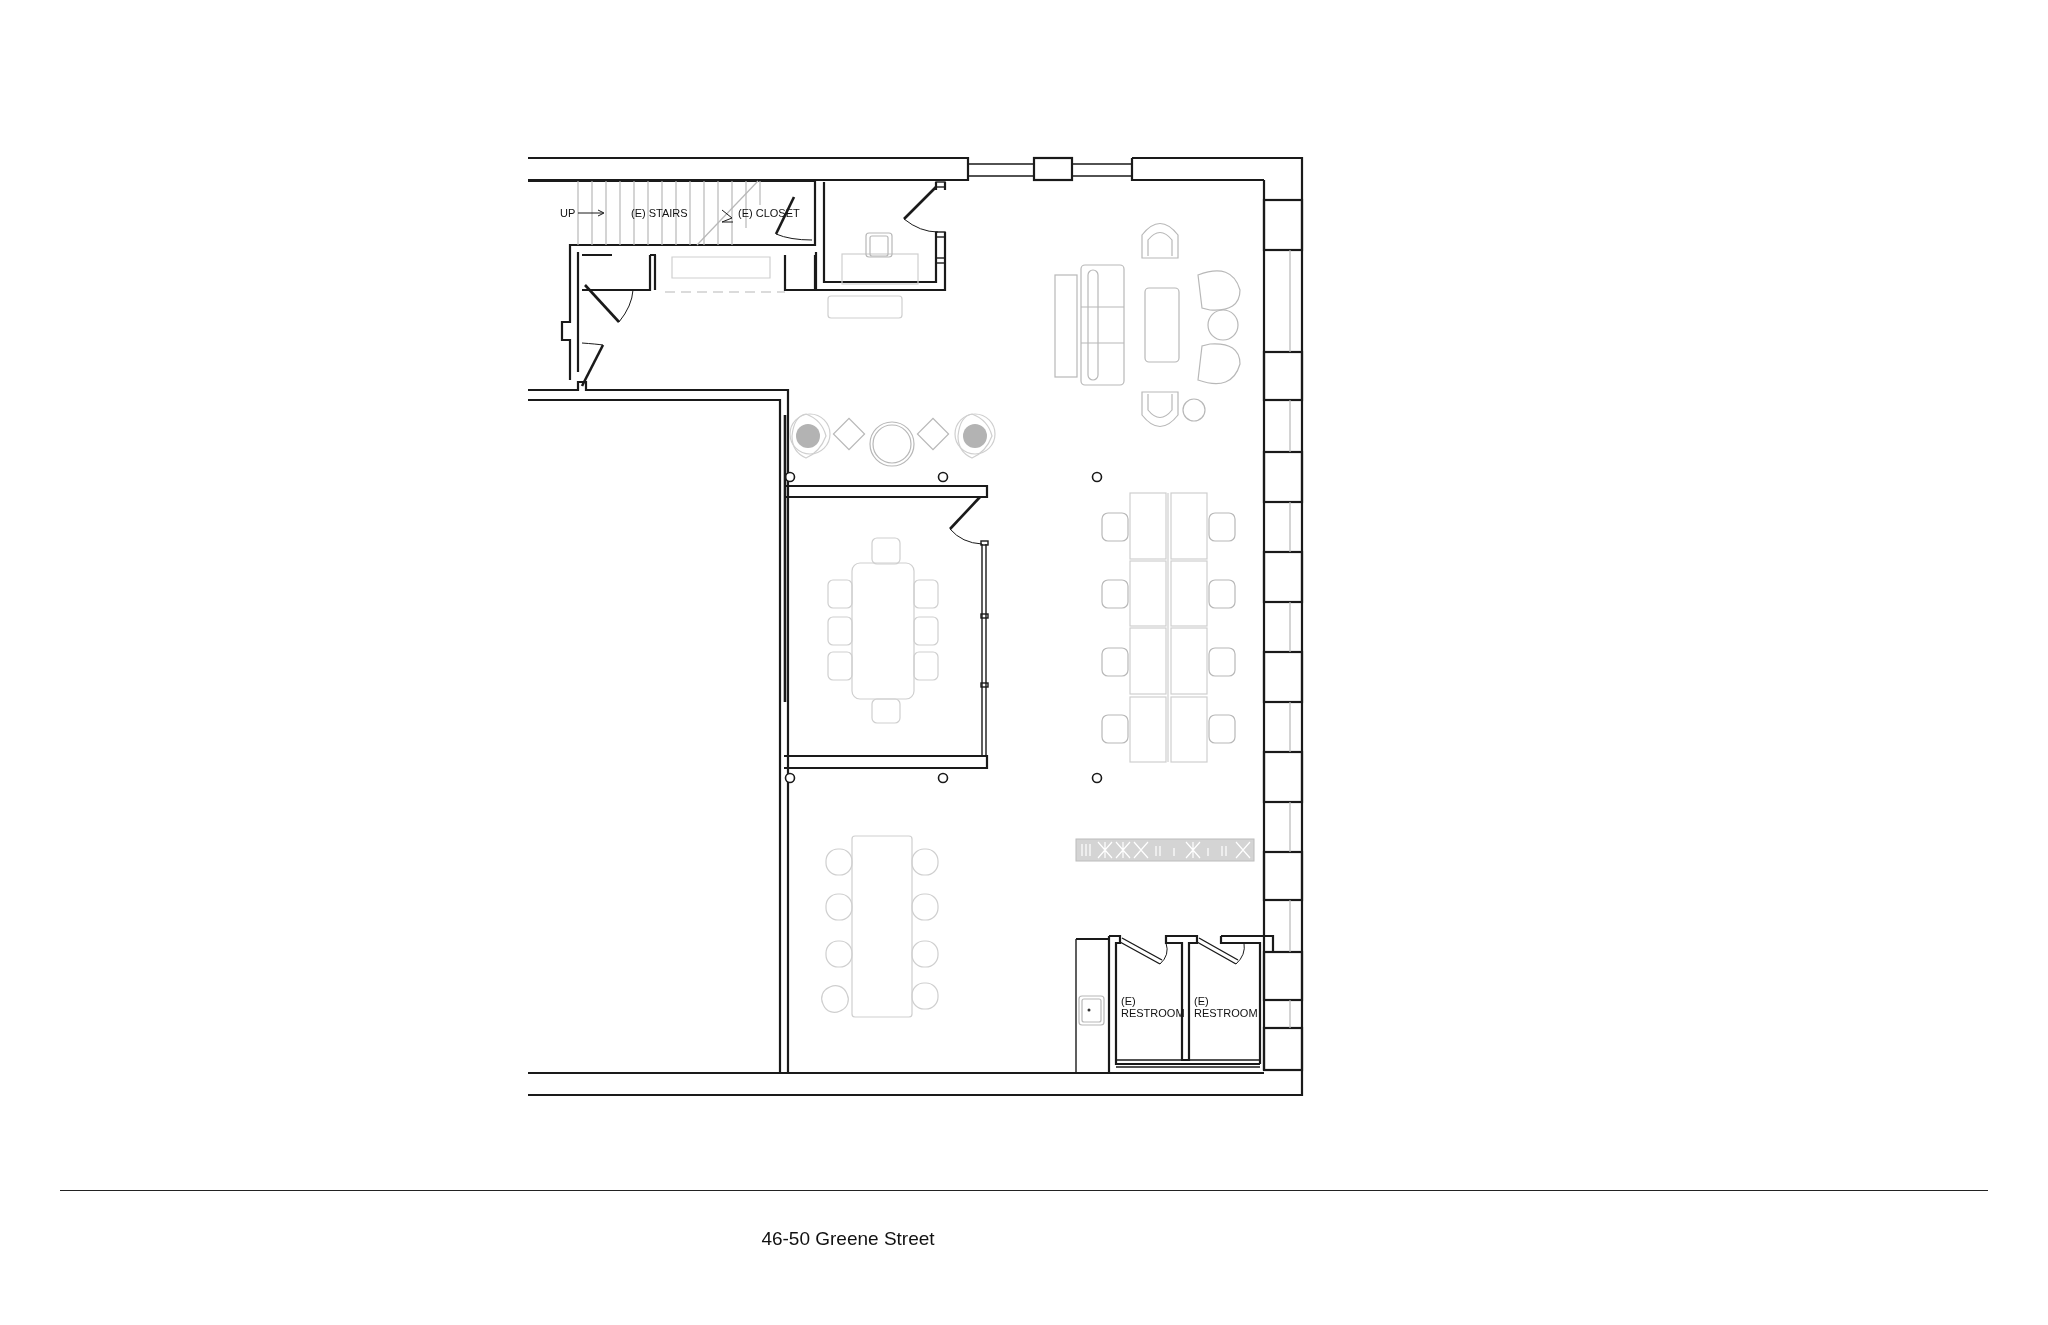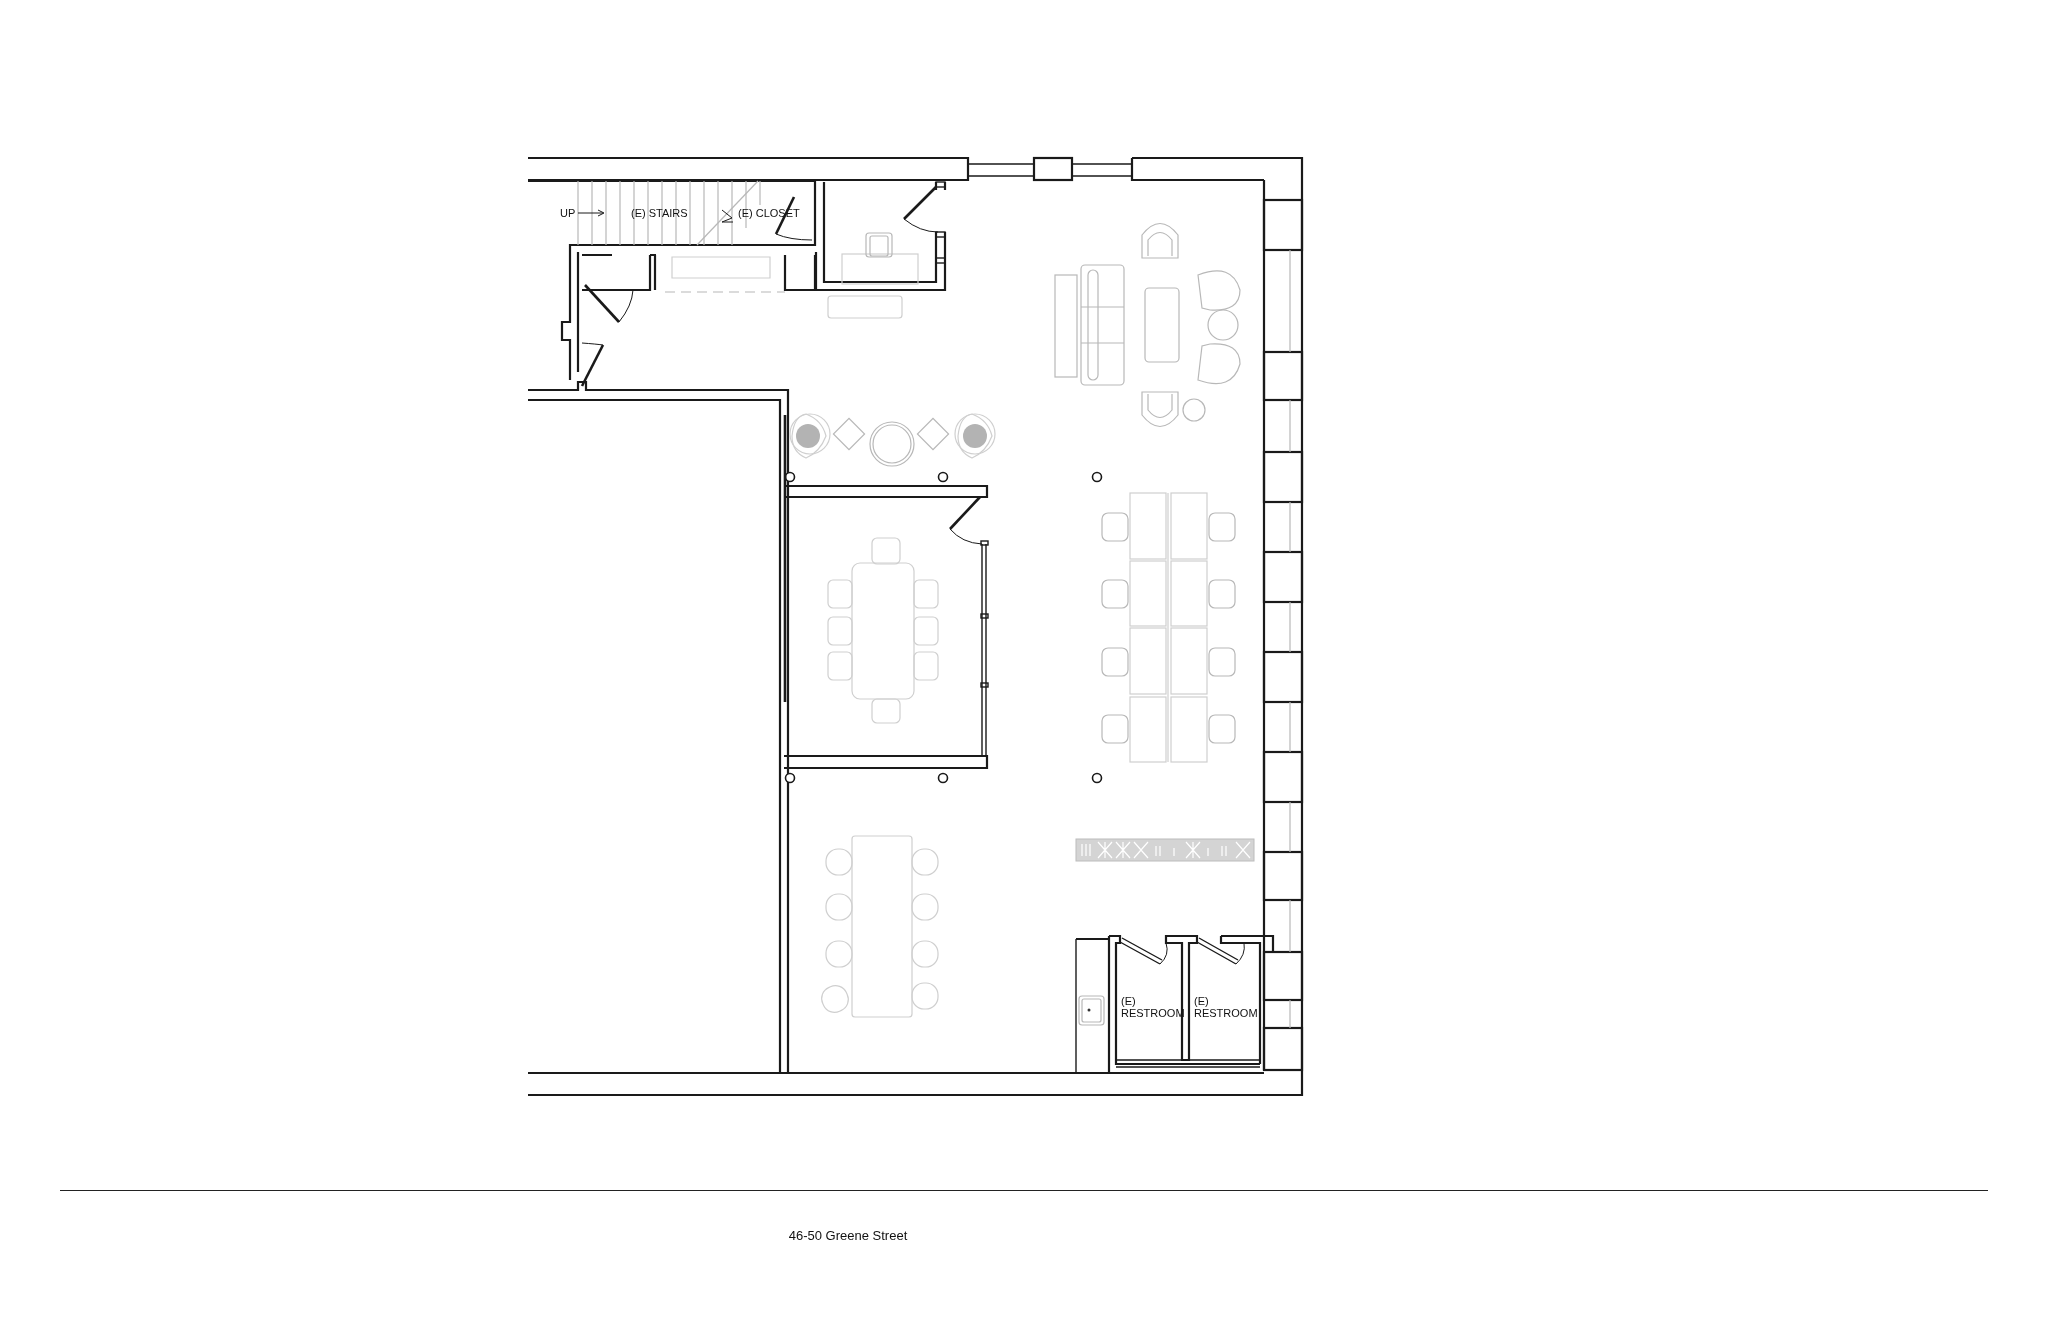--- a/index.html
+++ b/index.html
@@ -8,21 +8,21 @@
   .wall { fill: none; stroke: #1a1a1a; stroke-width: 2.2; }
   .wall-thin { fill: none; stroke: #1a1a1a; stroke-width: 1.4; }
   .light { fill: none; stroke: #b8b8b8; stroke-width: 1.2; }
   .lighter { fill: none; stroke: #cfcfcf; stroke-width: 1.2; }
   .door { fill: none; stroke: #1a1a1a; stroke-width: 2.6; }
   .swing { fill: none; stroke: #1a1a1a; stroke-width: 1; }
   .col { fill: #fff; stroke: #1a1a1a; stroke-width: 1.6; }
   .plant { fill: #b3b3b3; stroke: none; }
   .lbl { font-family: "Liberation Sans", sans-serif; font-size: 11px; fill: #111; }
   .footer-rule { position: absolute; left: 60px; top: 1190px; width: 1928px; height: 0; border-top: 1.6px solid #222; }
-  .footer-title { position: absolute; left: 0; top: 1228px; width: 1696px; text-align: center; font-size: 13px; color: #111; }
+  .footer-title { position: absolute; left: 0; top: 1228px; width: 1696px; text-align: center; font-size: 19px; color: #111; }
 </style>
 </head>
 <body>
 
 <svg id="plan" width="2048" height="1325" viewBox="0 0 2048 1325" xmlns="http://www.w3.org/2000/svg">
 
   <g>
 
     <path class="wall" d="M528 158 H968 V180 H528"></path>
 

